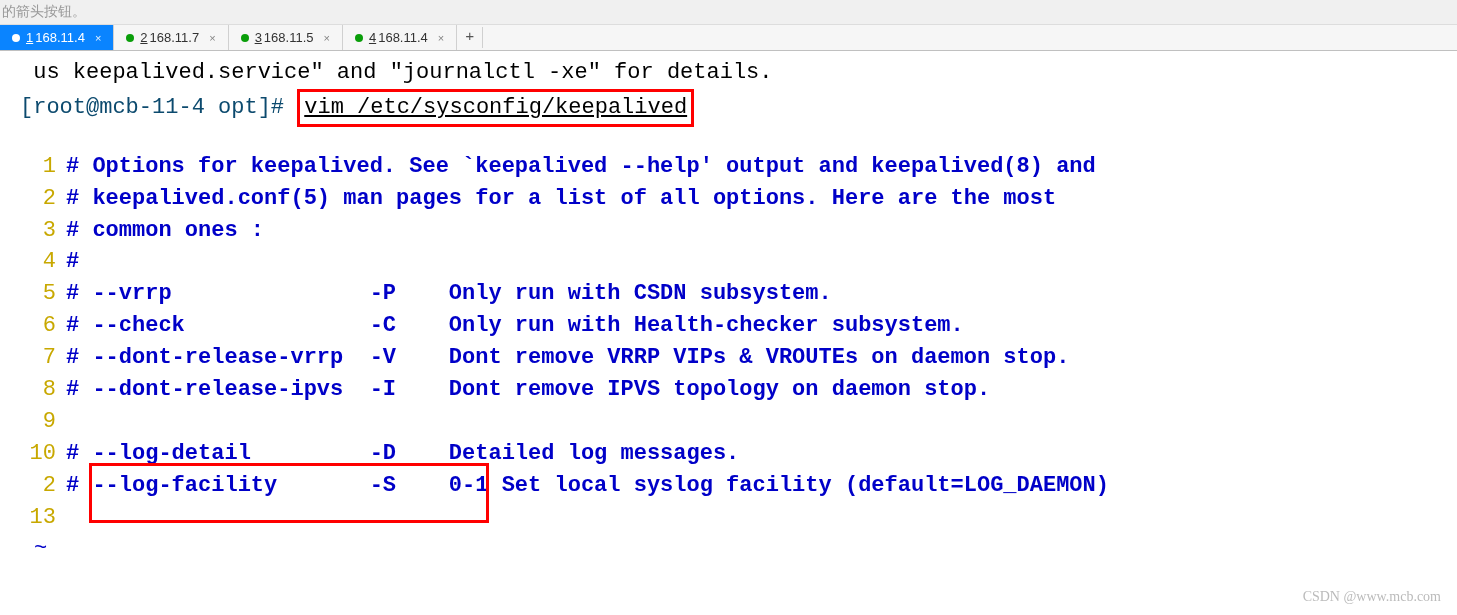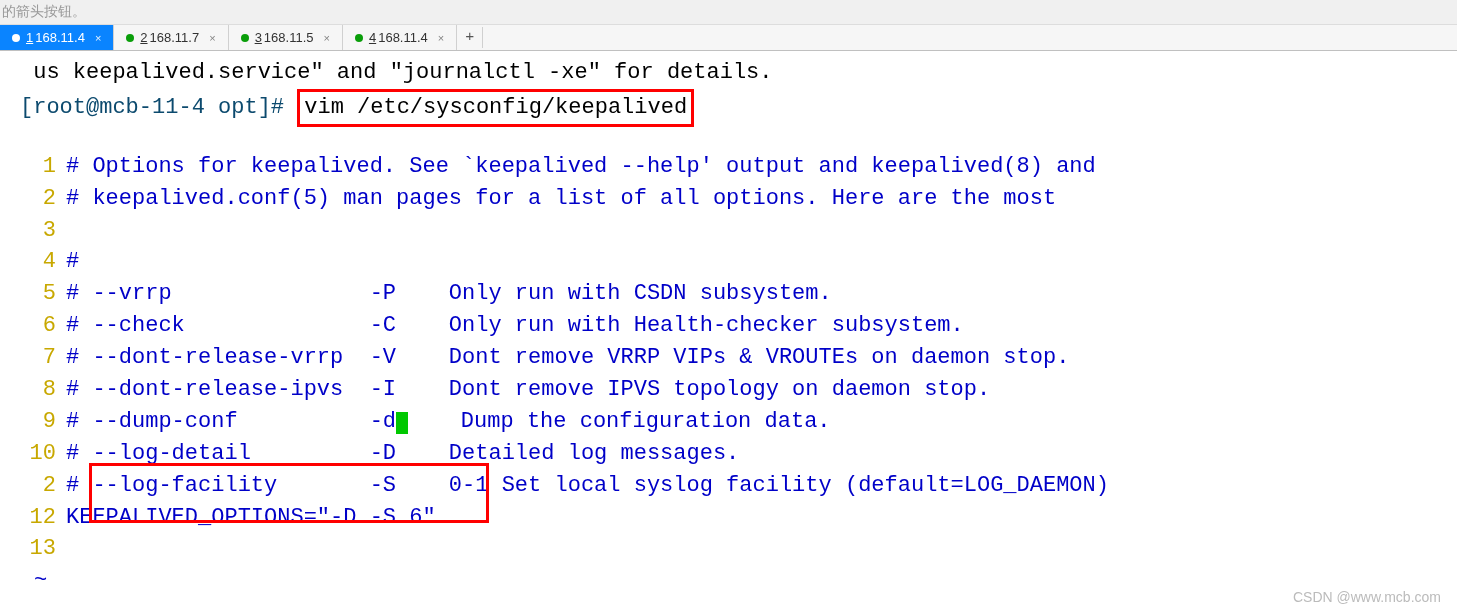--- a/index.html
+++ b/index.html
@@ -64,36 +64,38 @@
       padding: 6px 0 0 20px;
       line-height: 1.45;
       position: relative;
     }
     .term-line { white-space: pre; color: #000; }
     .prompt { color: #0c4a6e; }
     .hl-box1 {
       border: 3px solid #ff0000;
       display: inline-block;
       padding: 0 4px;
+      text-decoration: underline;
     }
     .code-area {
       margin-top: 24px;
       position: relative;
     }
     .code-line { display: flex; }
     .lineno {
       width: 46px;
       text-align: right;
       color: #c8a800;
       padding-right: 10px;
       flex: 0 0 46px;
     }
     .code {
       color: #0000c8;
       white-space: pre;
+      font-weight: bold;
     }
     .cursor-block {
       background: #00c800;
       display: inline-block;
       width: 12px;
       height: 22px;
       vertical-align: text-bottom;
     }
     .hl-box2 {
       position: absolute;
@@ -102,21 +104,21 @@
       left: 69px;
       width: 400px;
       height: 60px;
       pointer-events: none;
     }
     .tilde { color: #0000c8; padding-left: 14px; }
     .watermark {
       position: absolute;
       right: 16px;
       bottom: 10px;
-      font-family: Liberation Sans, sans-serif;
+      font-family: Liberation Serif, serif;
       font-size: 14px;
       color: #bbb;
     }
   </style>
 </head>
 <body>
 
 <div class="title-area">的箭头按钮。</div>
 
 <div class="tab-bar">
@@ -155,20 +157,21 @@
     <div class="code-line">
         <span class="lineno">1</span>
         <span class="code"># Options for keepalived. See `keepalived --help' output and keepalived(8) and</span>
       </div>
     <div class="code-line">
         <span class="lineno">2</span>
         <span class="code"># keepalived.conf(5) man pages for a list of all options. Here are the most</span>
       </div>
     <div class="code-line">
         <span class="lineno">3</span>
+        <span class="code"># common ones :</span>
       </div>
     <div class="code-line">
         <span class="lineno">4</span>
         <span class="code">#</span>
       </div>
     <div class="code-line">
         <span class="lineno">5</span>
         <span class="code"># --vrrp               -P    Only run with CSDN subsystem.</span>
       </div>
     <div class="code-line">
@@ -178,35 +181,30 @@
     <div class="code-line">
         <span class="lineno">7</span>
         <span class="code"># --dont-release-vrrp  -V    Dont remove VRRP VIPs &amp; VROUTEs on daemon stop.</span>
       </div>
     <div class="code-line">
         <span class="lineno">8</span>
         <span class="code"># --dont-release-ipvs  -I    Dont remove IPVS topology on daemon stop.</span>
       </div>
     <div class="code-line">
         <span class="lineno">9</span>
-        <span class="code"><span># --dump-conf          -d</span><span class="cursor-block"></span><span>    Dump the configuration data.</span></span>
       </div>
     <div class="code-line">
         <span class="lineno">10</span>
         <span class="code"># --log-detail         -D    Detailed log messages.</span>
       </div>
     <div class="code-line">
         <span class="lineno">2</span>
         <span class="code"># --log-facility       -S    0-1 Set local syslog facility (default=LOG_DAEMON)</span>
       </div>
     <div class="code-line">
-        <span class="lineno">12</span>
-        <span class="code normal">KEEPALIVED_OPTIONS="-D -S 6"</span>
-      </div>
-    <div class="code-line">
         <span class="lineno">13</span>
         <span class="code"></span>
       </div>
     <div class="hl-box2"></div>
   </div>
   <div class="tilde">~</div>
 </div>
 
 <div class="watermark">CSDN @www.mcb.com</div>
 

